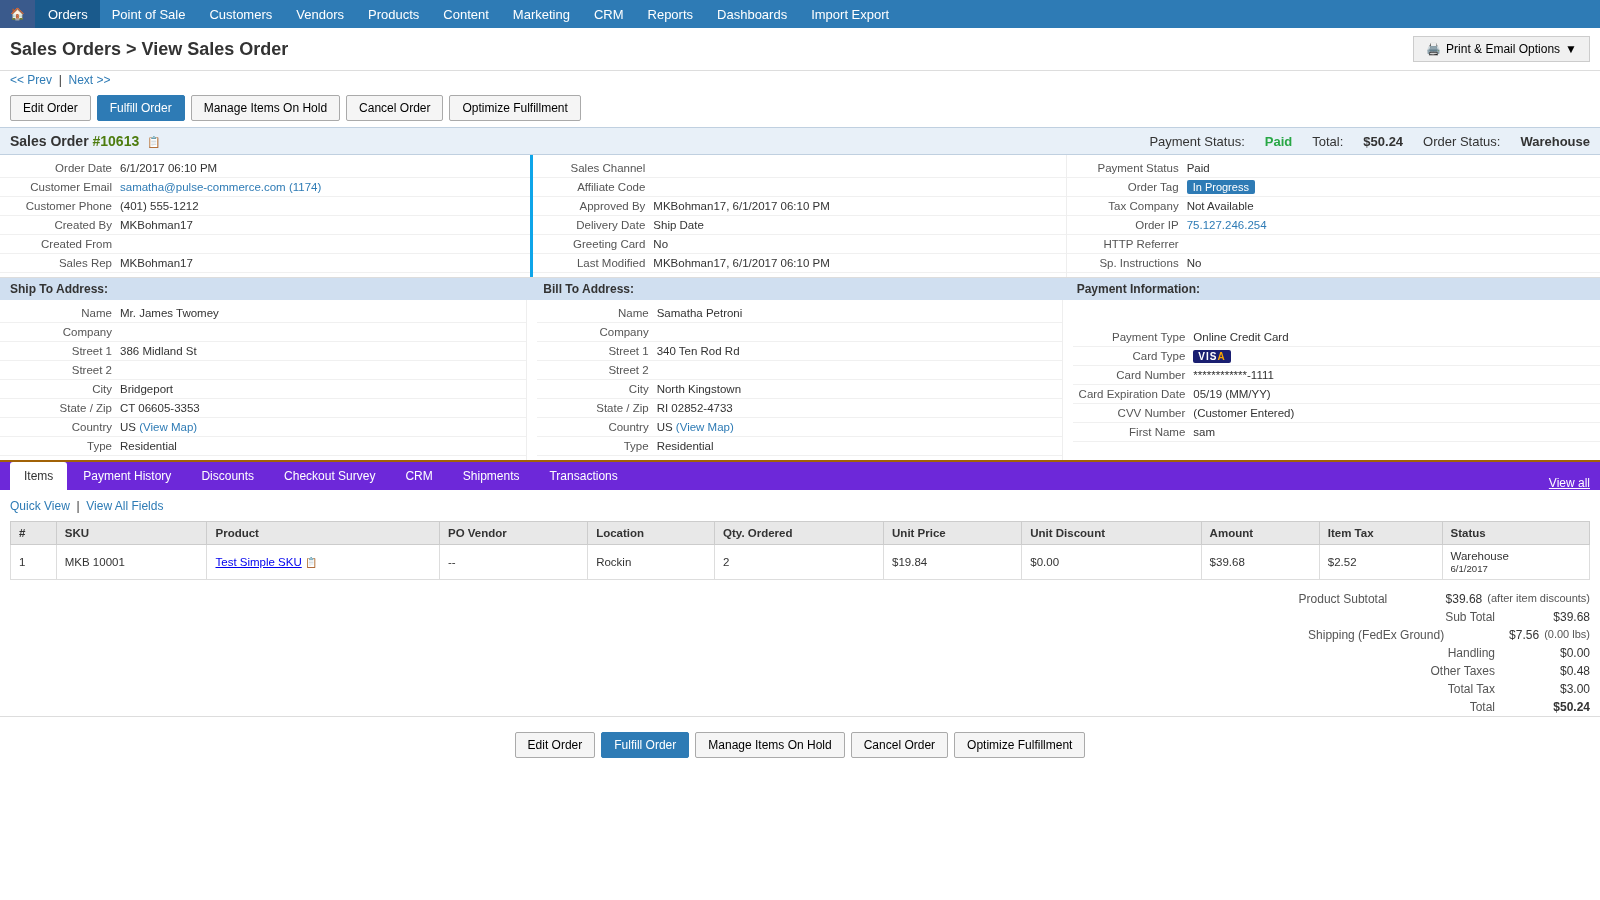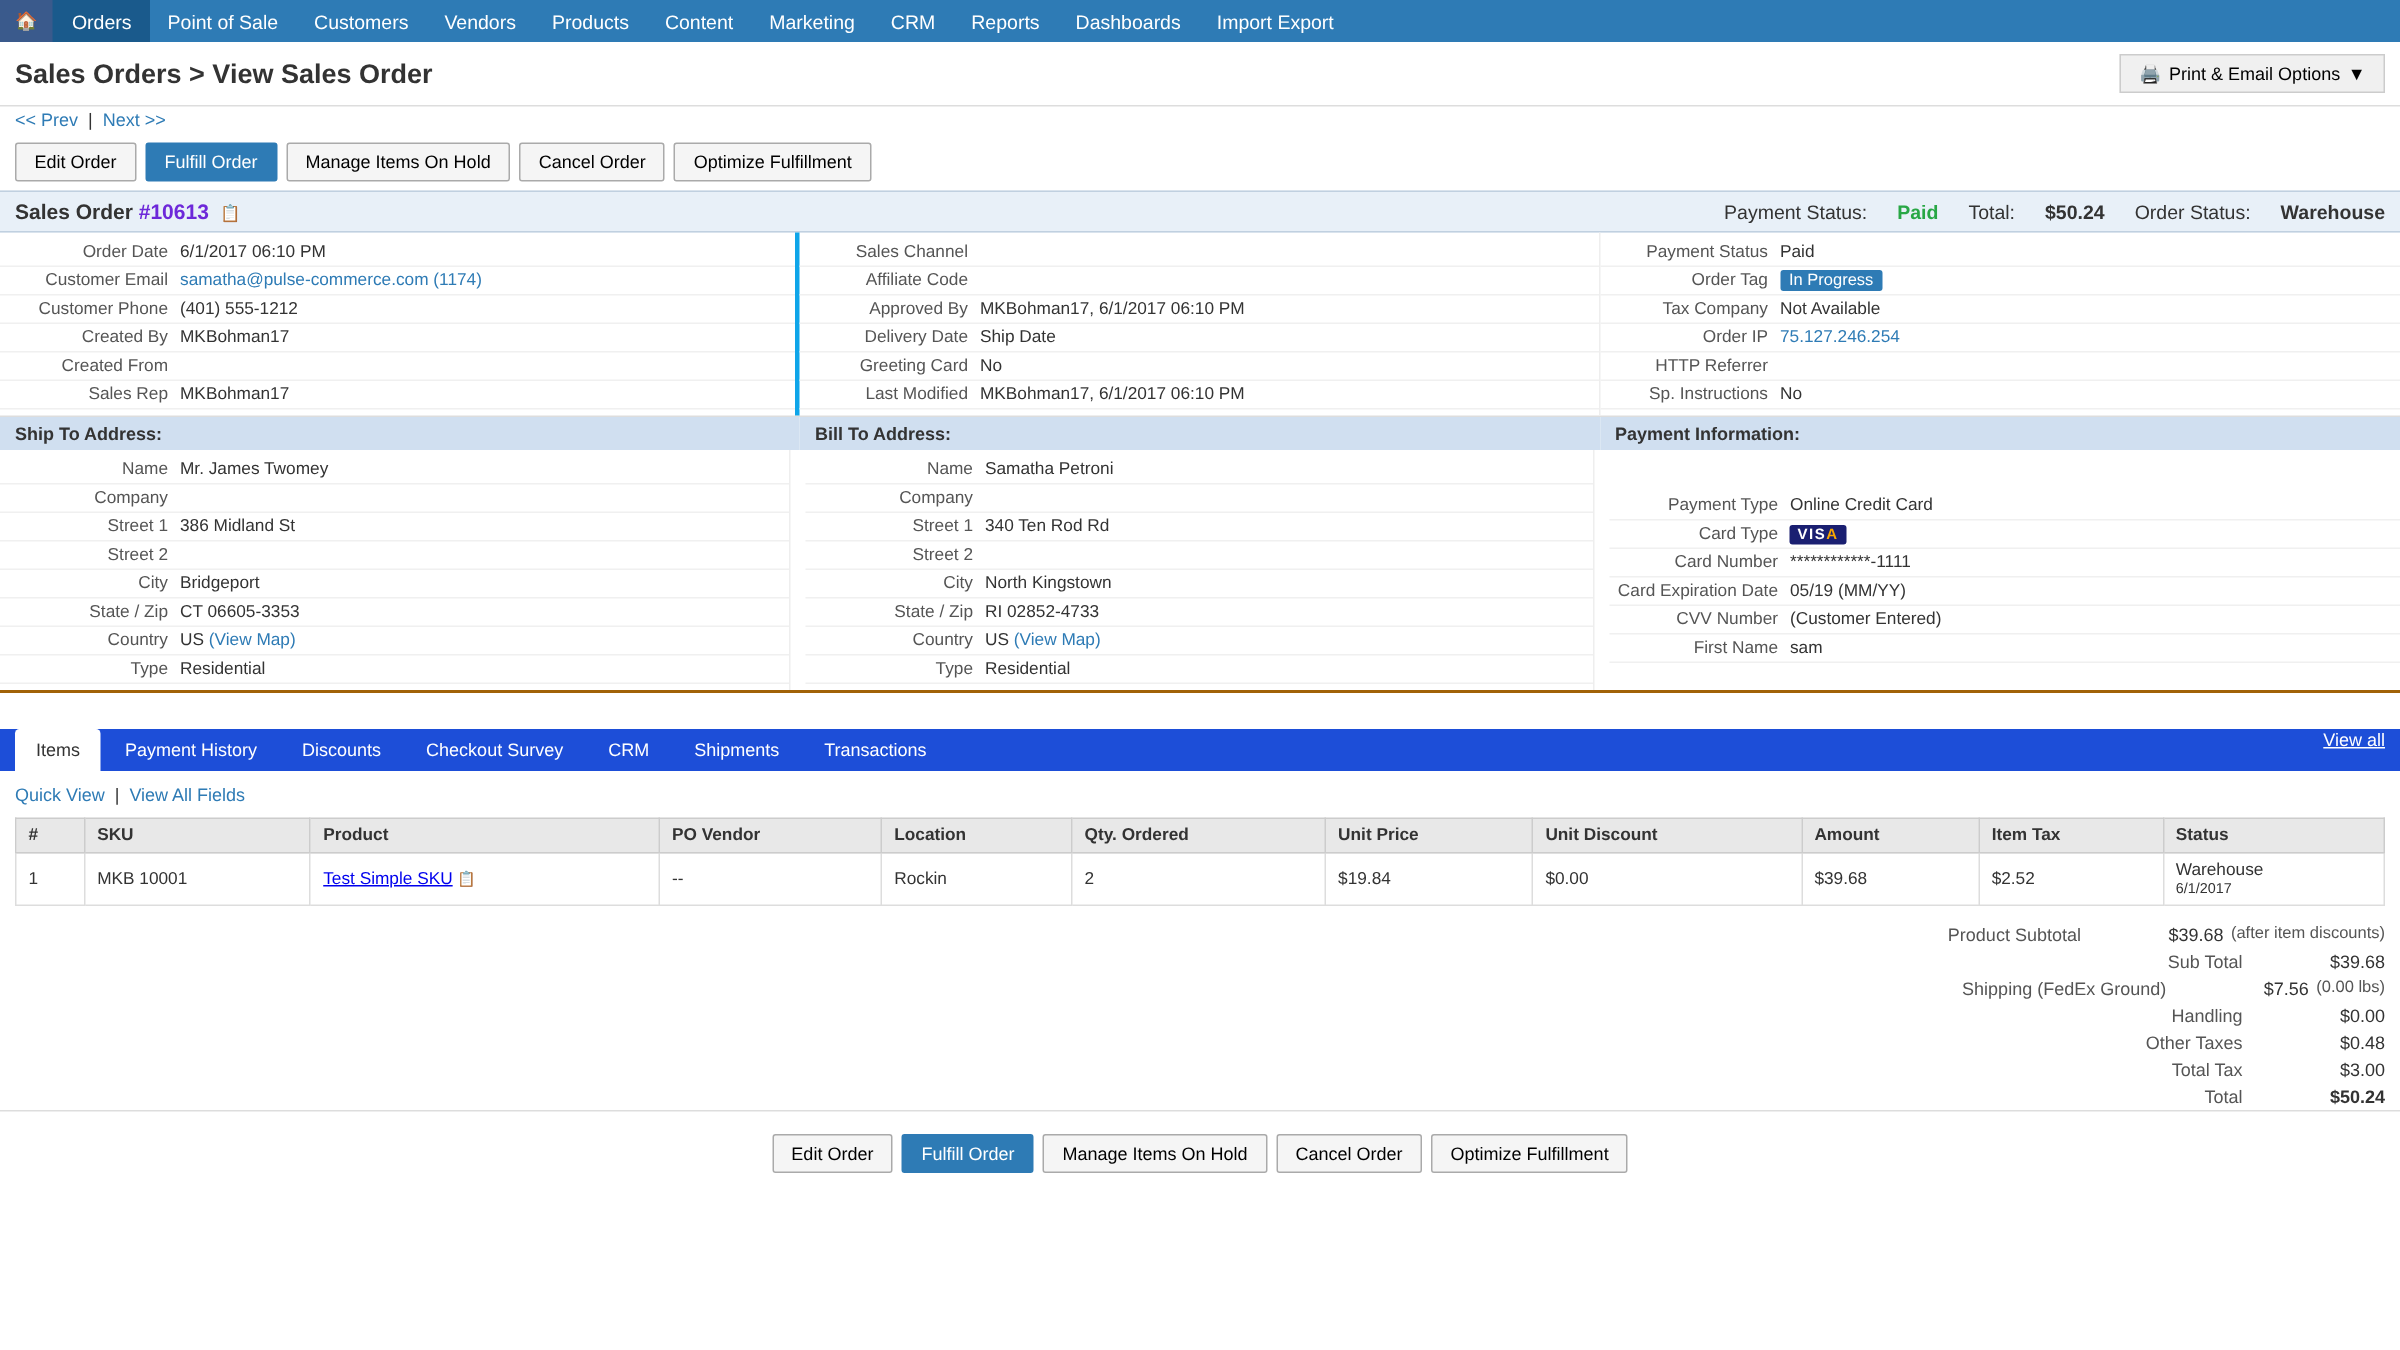--- a/index.html
+++ b/index.html
@@ -21,37 +21,37 @@
     .btn { border: 1px solid #aaa; background: #f5f5f5; padding: 5px 12px; cursor: pointer; font-size: 12px; border-radius: 2px; }
     .btn-primary { background: #2e7bb5; color: #fff; border-color: #2e7bb5; }
 
     
     .nav-links { padding: 2px 10px; font-size: 12px; }
     .nav-links a { color: #2e7bb5; text-decoration: none; }
 
     
     .order-info-header { background: #e8f0f8; padding: 5px 10px; display: flex; justify-content: space-between; align-items: center; border-top: 1px solid #c0d0e0; border-bottom: 1px solid #c0d0e0; }
     .order-info-header .order-num { font-size: 14px; font-weight: bold; }
-    .order-info-header .order-num a { color: #6d28d9; text-decoration: none; }
+    .order-info-header .order-num a { color: #4d7c0f; text-decoration: none; }
     .order-info-header .order-status-area { display: flex; align-items: center; gap: 20px; font-size: 13px; }
     .status-paid { color: #28a745; font-weight: bold; }
     .status-warehouse { font-weight: bold; }
     .detail-row { display: flex; padding: 3px 0; border-bottom: 1px solid #f0f0f0; }
     .detail-label { text-align: right; min-width: 120px; color: #555; padding-right: 8px; font-size: 11.5px; }
     .detail-value { color: #333; font-size: 11.5px; }
     .detail-value a { color: #2e7bb5; text-decoration: none; }
 
     
     .section-header { background: #d0dff0; padding: 4px 10px; font-weight: bold; font-size: 12px; }
 
     
     .tag-in-progress { background: #2e7bb5; color: #fff; padding: 1px 6px; font-size: 11px; border-radius: 2px; }
 
     
-    .tabs-bar { display: flex; align-items: flex-start; background: #1d4ed8; padding: 0 10px; margin-top: 24px; }
+    .tabs-bar { display: flex; align-items: flex-end; background: #6d28d9; padding: 0 10px; margin-top: 0; }
     .tab { padding: 7px 14px; color: #fff; cursor: pointer; font-size: 12px; border-radius: 3px 3px 0 0; margin-right: 2px; }
     .tab.active { background: #fff; color: #333; }
     .tabs-bar .view-all { margin-left: auto; color: #fff; font-size: 12px; text-decoration: underline; cursor: pointer; }
 
     
     .items-area { padding: 5px 10px; }
     .quick-view-bar { padding: 4px 0; font-size: 12px; }
     .quick-view-bar a { color: #2e7bb5; text-decoration: none; }
 
     table { width: 100%; border-collapse: collapse; margin-top: 4px; }

